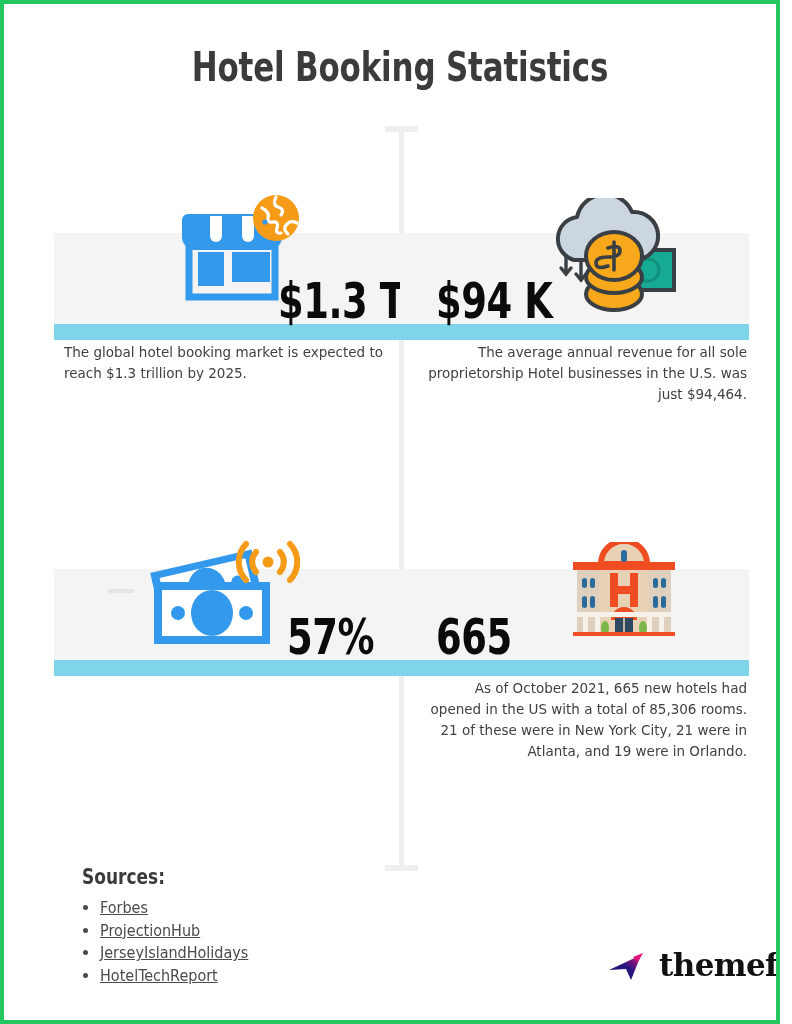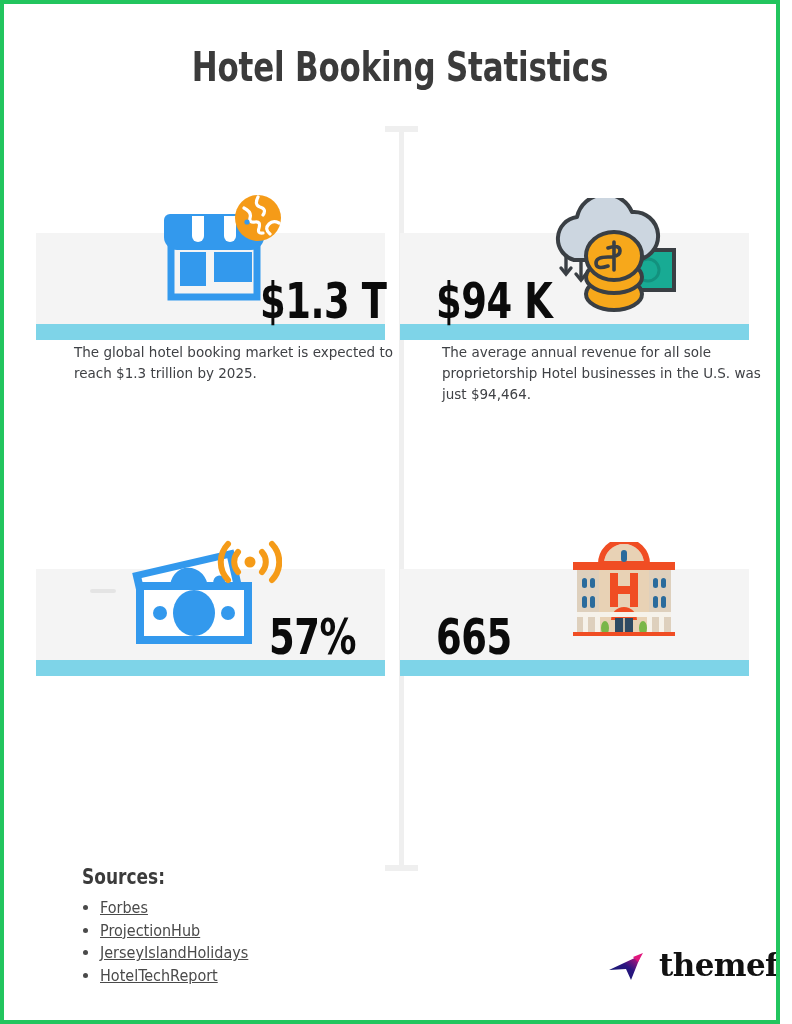--- a/index.html
+++ b/index.html
@@ -52,21 +52,21 @@
     background: #efefef;
   }
   .divider-cap.top { top: 122px; }
   .divider-cap.bottom { top: 861px; }
 
   
   .stat {
     position: absolute;
     width: 349px;
   }
-  .stat-col-left  { left: 32px; }
+  .stat-col-left  { left: 50px; }
   .stat-col-right { left: 396px; }
   .stat-row-1 { top: 190px; }
   .stat-row-2 { top: 526px; }
 
   .band {
     position: relative;
     width: 349px;
     height: 91px;
     margin-top: 39px;
     background: #f4f4f4;
@@ -112,23 +112,22 @@
 
   .stat-desc {
     position: absolute;
     top: 148px;
     left: 10px;
     width: 320px;
     font-family: "DejaVu Sans", sans-serif;
     font-size: 13.5px;
     line-height: 1.55;
     color: #3f4145;
-    margin-left: 28px;
-  }
-  .stat-col-right .stat-desc { left: 14px; width: 325px; }
+  }
+  .stat-col-right .stat-desc { left: 22px; width: 325px; text-align: right; }
 
   
   .dash {
     position: absolute;
     left: 54px;
     top: 59px;
     width: 26px;
     height: 4px;
     background: #e4e4e4;
     border-radius: 2px;
@@ -328,20 +327,21 @@
         </g>
         <rect x="4" y="70" width="94" height="5" fill="#f6f2ea"></rect>
 
         <ellipse cx="32" cy="86" rx="4" ry="7" fill="#7ab648"></ellipse>
         <ellipse cx="70" cy="86" rx="4" ry="7" fill="#7ab648"></ellipse>
 
         <rect x="0" y="90" width="102" height="4" fill="#f04d23"></rect>
       </svg>
     </div>
     <div class="stat-number num-d">665</div>
+    <div class="stat-desc">As of October 2021, 665 new hotels had opened in the US with a total of 85,306 rooms. 21 of these were in New York City, 21 were in Atlanta, and 19 were in Orlando.</div>
   </div>
 
   <div class="sources">
     <div class="sources-title">Sources:</div>
     <ul class="sources-list">
       <li><span>Forbes</span></li>
       <li><span>ProjectionHub</span></li>
       <li><span>JerseyIslandHolidays</span></li>
       <li><span>HotelTechReport</span></li>
     </ul>

